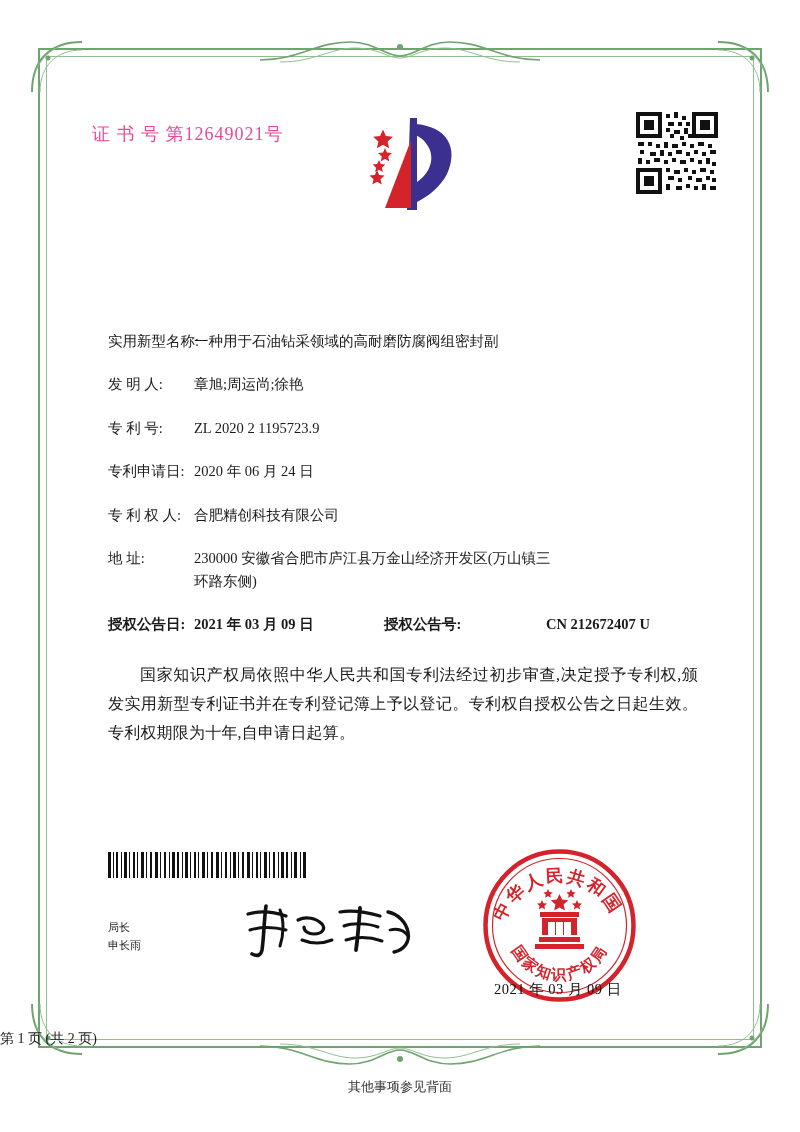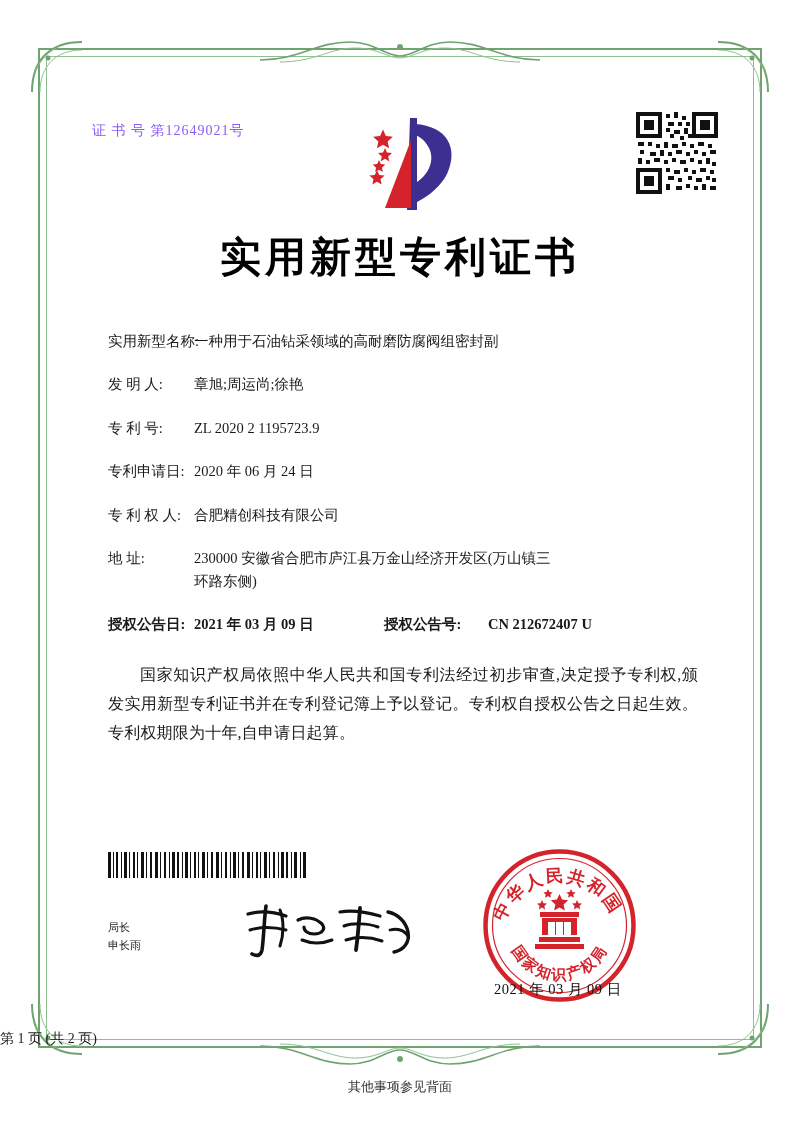--- a/index.html
+++ b/index.html
@@ -68,23 +68,23 @@
     transform: translateX(-50%) scaleY(-1);
     width: 280px;
     height: 26px;
   }
 
   
   .cert-no {
     position: absolute;
     left: 92px;
     top: 122px;
-    font-size: 14px;
+    font-size: 18px;
     letter-spacing: 1px;
-    color: #8b5cf6;
+    color: #ec4899;
   }
 
   .logo {
     position: absolute;
     left: 355px;
     top: 112px;
     width: 110px;
     height: 105px;
   }
 
@@ -135,21 +135,21 @@
   }
 
   .field-inline {
     display: flex;
     margin-bottom: 2px;
     font-weight: bold;
   }
   .field-inline .lbl { width: 86px; flex: 0 0 86px; }
   .field-inline .val1 { width: 190px; flex: 0 0 190px; }
   .field-inline .lbl2 { width: 104px; flex: 0 0 104px; }
-  .field-inline .val2 { flex: 1; }
+  .field-inline .val2 { flex: 1; text-align: center; }
 
   
   .paras {
     position: absolute;
     left: 108px;
     top: 660px;
     width: 590px;
     font-size: 16px;
     line-height: 1.82;
     text-align: justify;
@@ -363,21 +363,20 @@
         <rect x="15" y="36" width="2" height="3"></rect>
           <rect x="20" y="37" width="3" height="2"></rect>
         <rect x="25" y="36" width="2" height="2"></rect>
           <rect x="29" y="37" width="2" height="2"></rect>
         <rect x="33" y="36" width="2" height="3"></rect>
           <rect x="37" y="37" width="3" height="2"></rect>
       </g>
     </svg>
   </div>
 
-  <div class="title">实用新型专利证书</div>
 
   <div class="fields">
 
     <div class="field">
       <div class="lbl">实用新型名称:</div>
       <div class="val">一种用于石油钻采领域的高耐磨防腐阀组密封副</div>
     </div>
 
     <div class="field">
       <div class="lbl">发  明  人:</div>

